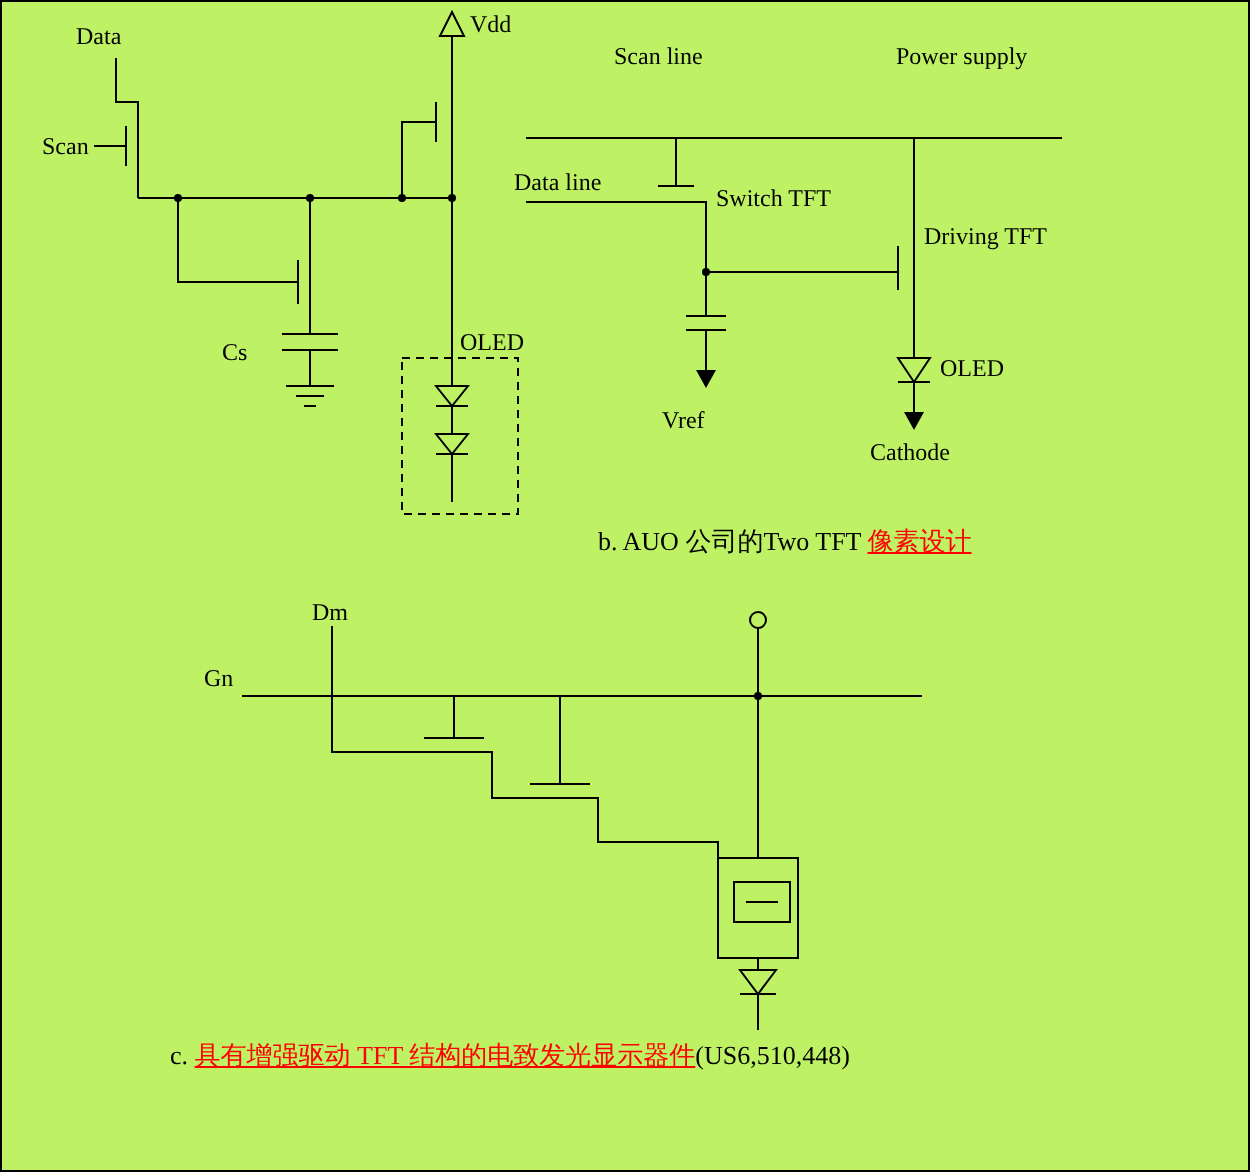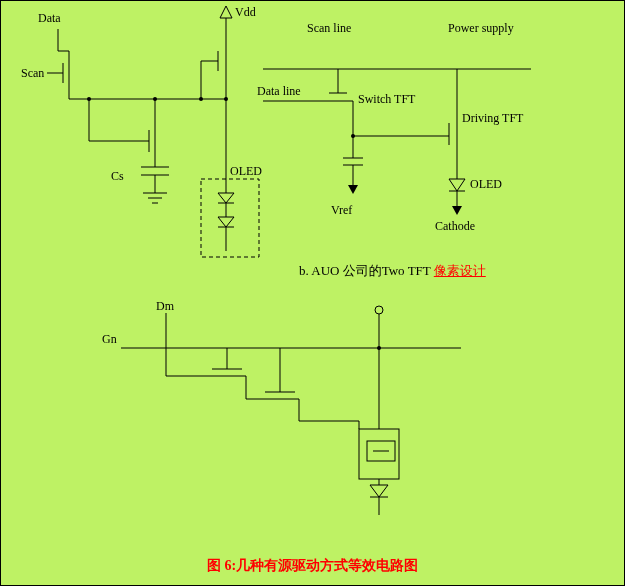--- a/index.html
+++ b/index.html
@@ -87,18 +87,18 @@
       <text x="155" y="309">Dm</text>
       <text x="101" y="342">Gn</text>
     </g>
   </svg>
 
 
   <div class="cap" style="left:298px; top:262px;">
     <span>b. AUO 公司的Two TFT </span><span class="red-u">像素设计</span>
   </div>
 
+  <div class="cap" style="left:84px; top:519px;">
+    <span>c. </span><span class="red-u">具有增强驱动 TFT 结构的电致发光显示器件</span><span>(US6,510,448)</span>
+  </div>
 
-  <div class="fig-caption">
-    <span>图 6:几种有源驱动方式等效电路图</span>
-  </div>
 
 </div>
 
 </body></html>

